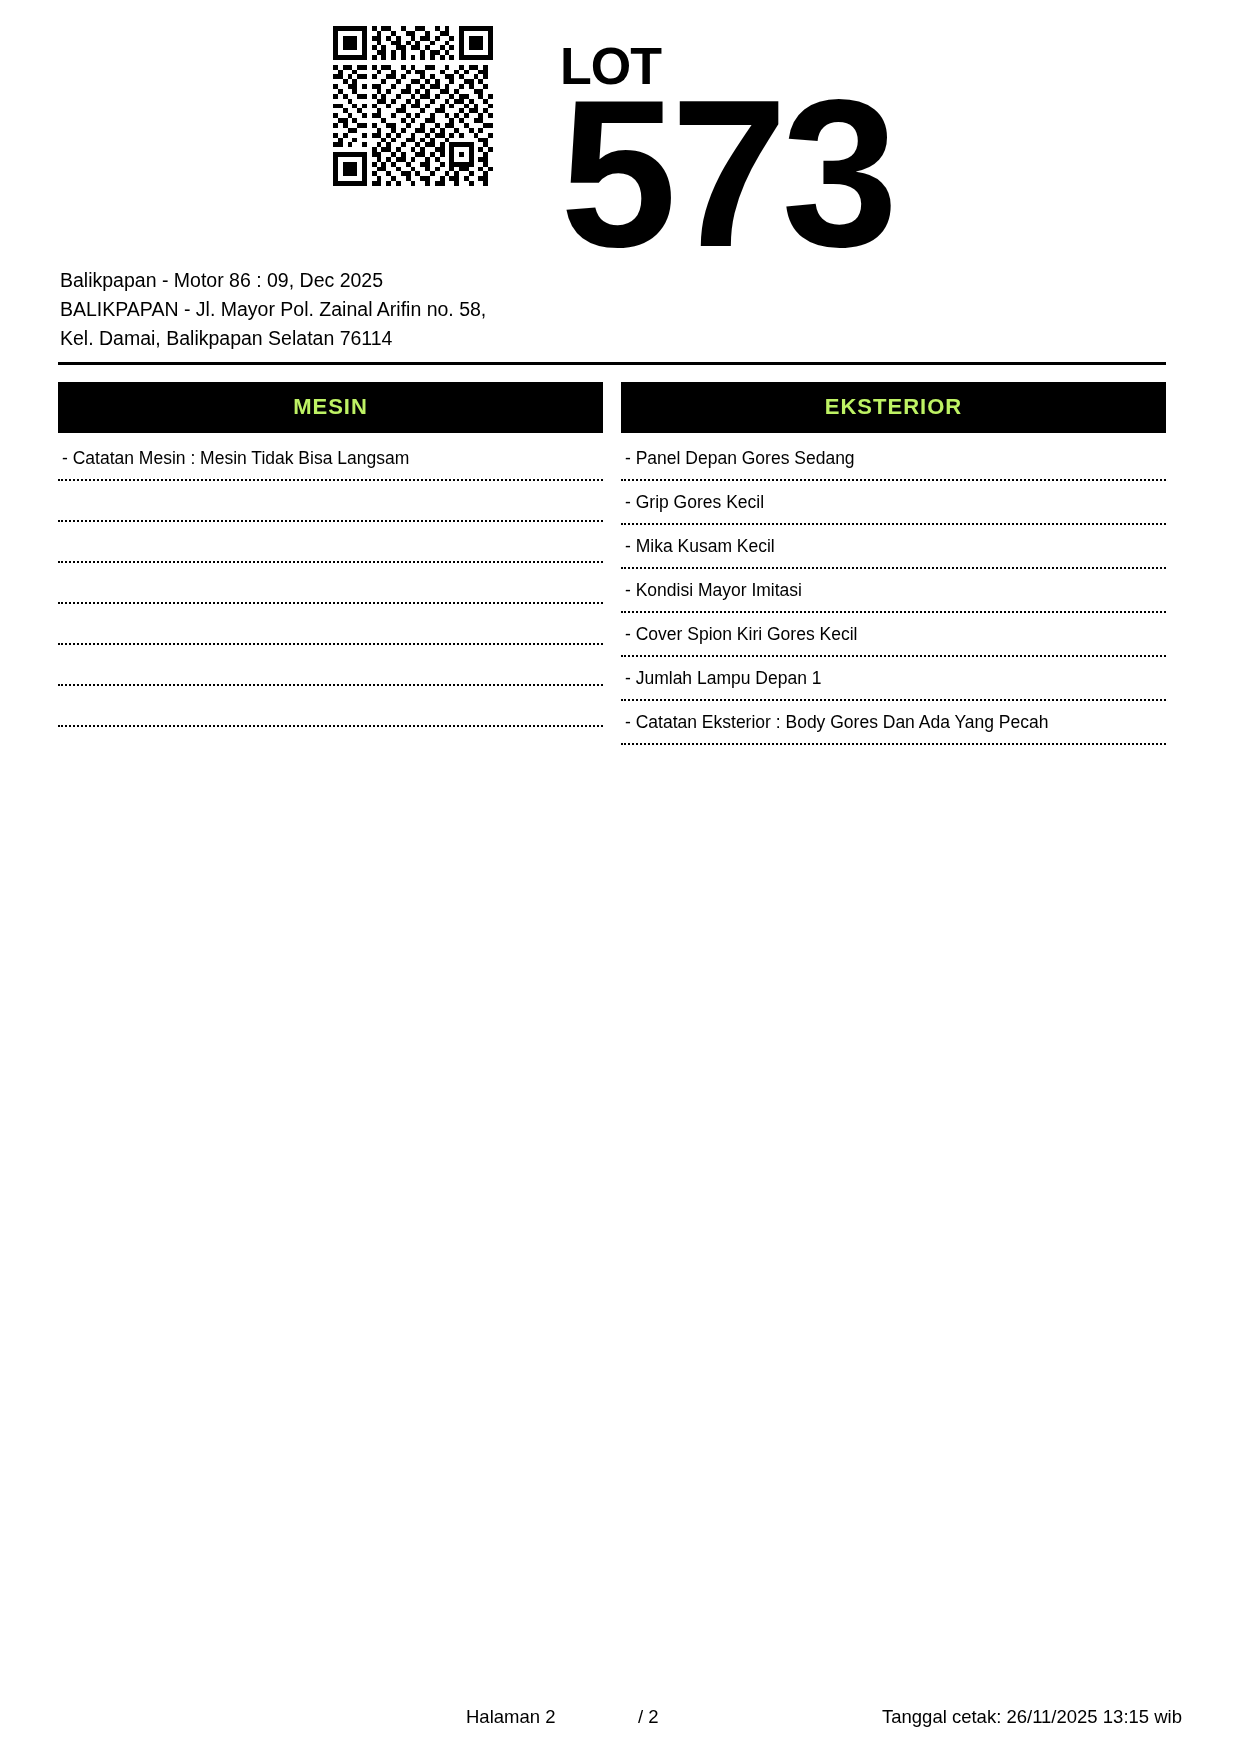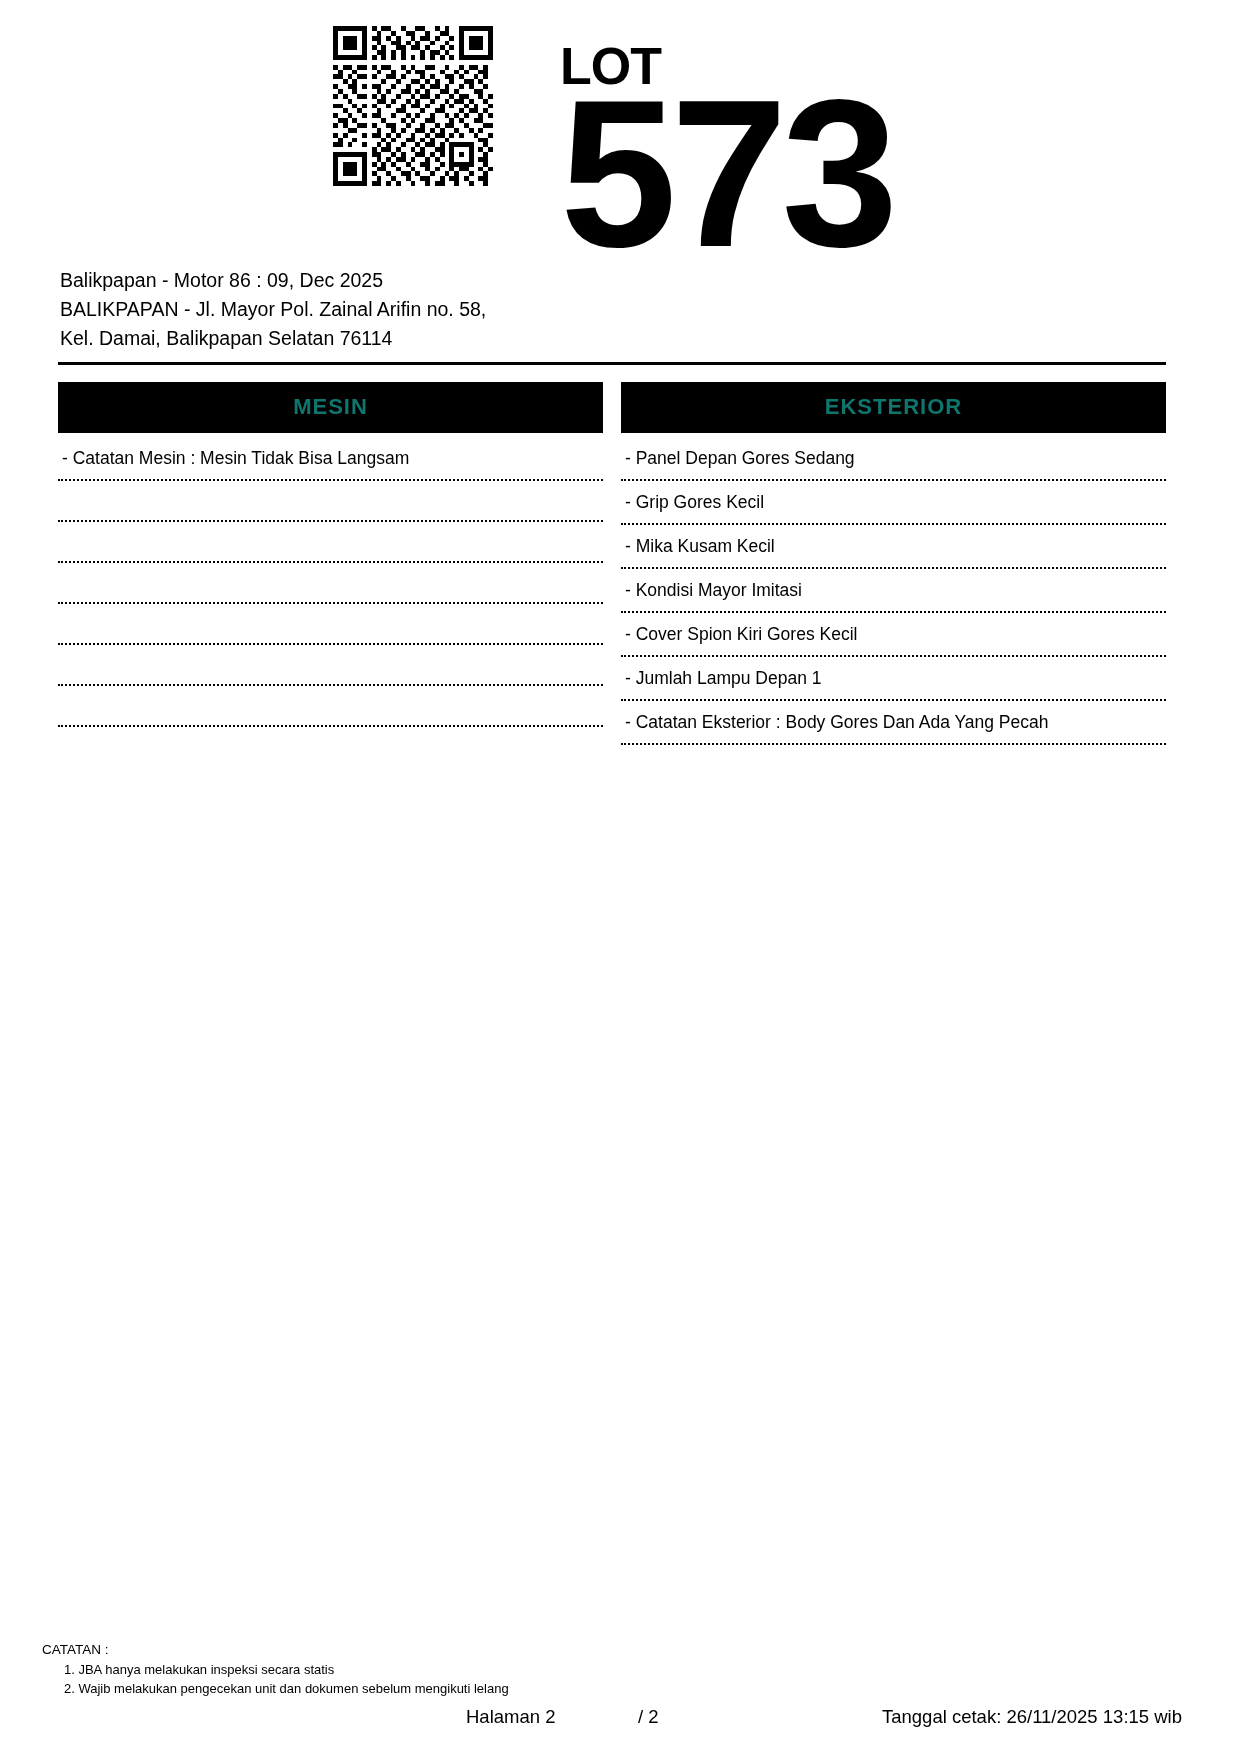--- a/index.html
+++ b/index.html
@@ -81,21 +81,21 @@
     left: 58px;
     top: 382px;
     width: 1108px;
     display: flex;
     gap: 18px;
   }
   .col { width: 545px; }
 
   .col-title {
     background: #000000;
-    color: #0f766e;
+    color: #bef264;
     text-align: center;
     font-size: 22px;
     font-weight: bold;
     letter-spacing: 1px;
     padding: 12px 0 13px 0;
   }
 
   .items { margin-top: 4px; }
   .item {
     font-size: 17.5px;
@@ -528,27 +528,20 @@
         <div class="item">- Mika Kusam Kecil</div>
         <div class="item">- Kondisi Mayor Imitasi</div>
         <div class="item">- Cover Spion Kiri Gores Kecil</div>
         <div class="item">- Jumlah Lampu Depan 1</div>
         <div class="item">- Catatan Eksterior :  Body Gores Dan Ada Yang Pecah</div>
       </div>
     </div>
 
   </div>
 
-  <div class="notes">
-    <div class="title">CATATAN :</div>
-    <ol>
-      <li>1. JBA hanya melakukan inspeksi secara statis</li>
-      <li>2. Wajib melakukan pengecekan unit dan dokumen sebelum mengikuti lelang</li>
-    </ol>
-  </div>
 
   <div class="footer-line">
     <div class="page-num">Halaman 2</div>
     <div class="page-total">/ 2</div>
     <div class="printdate">Tanggal cetak: 26/11/2025 13:15 wib</div>
   </div>
 
 </div>
 
 </body></html>

